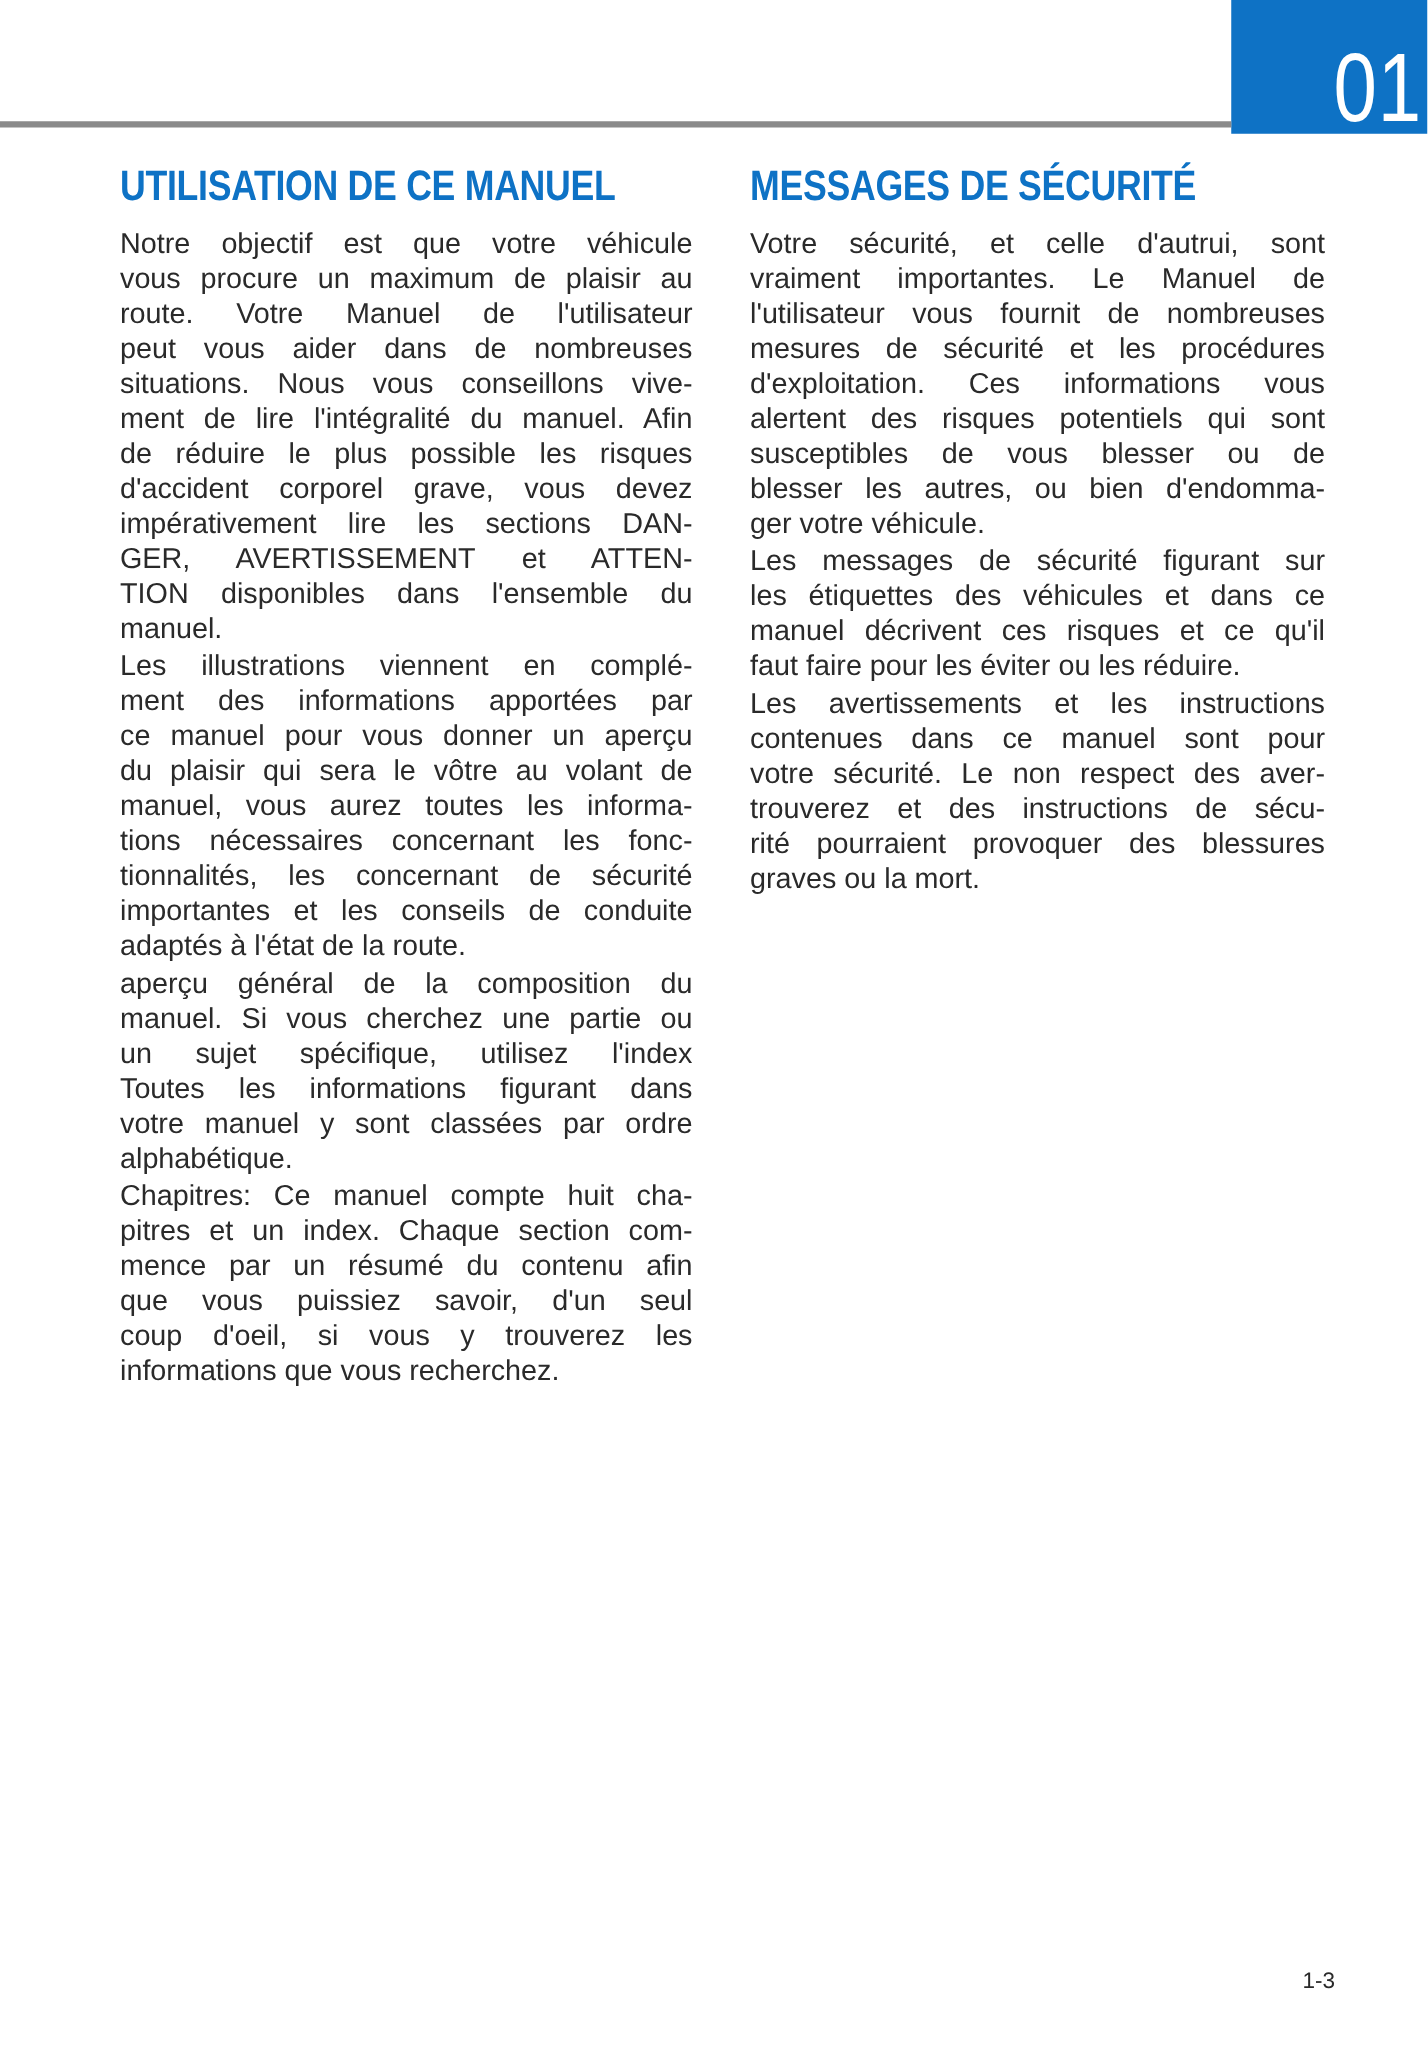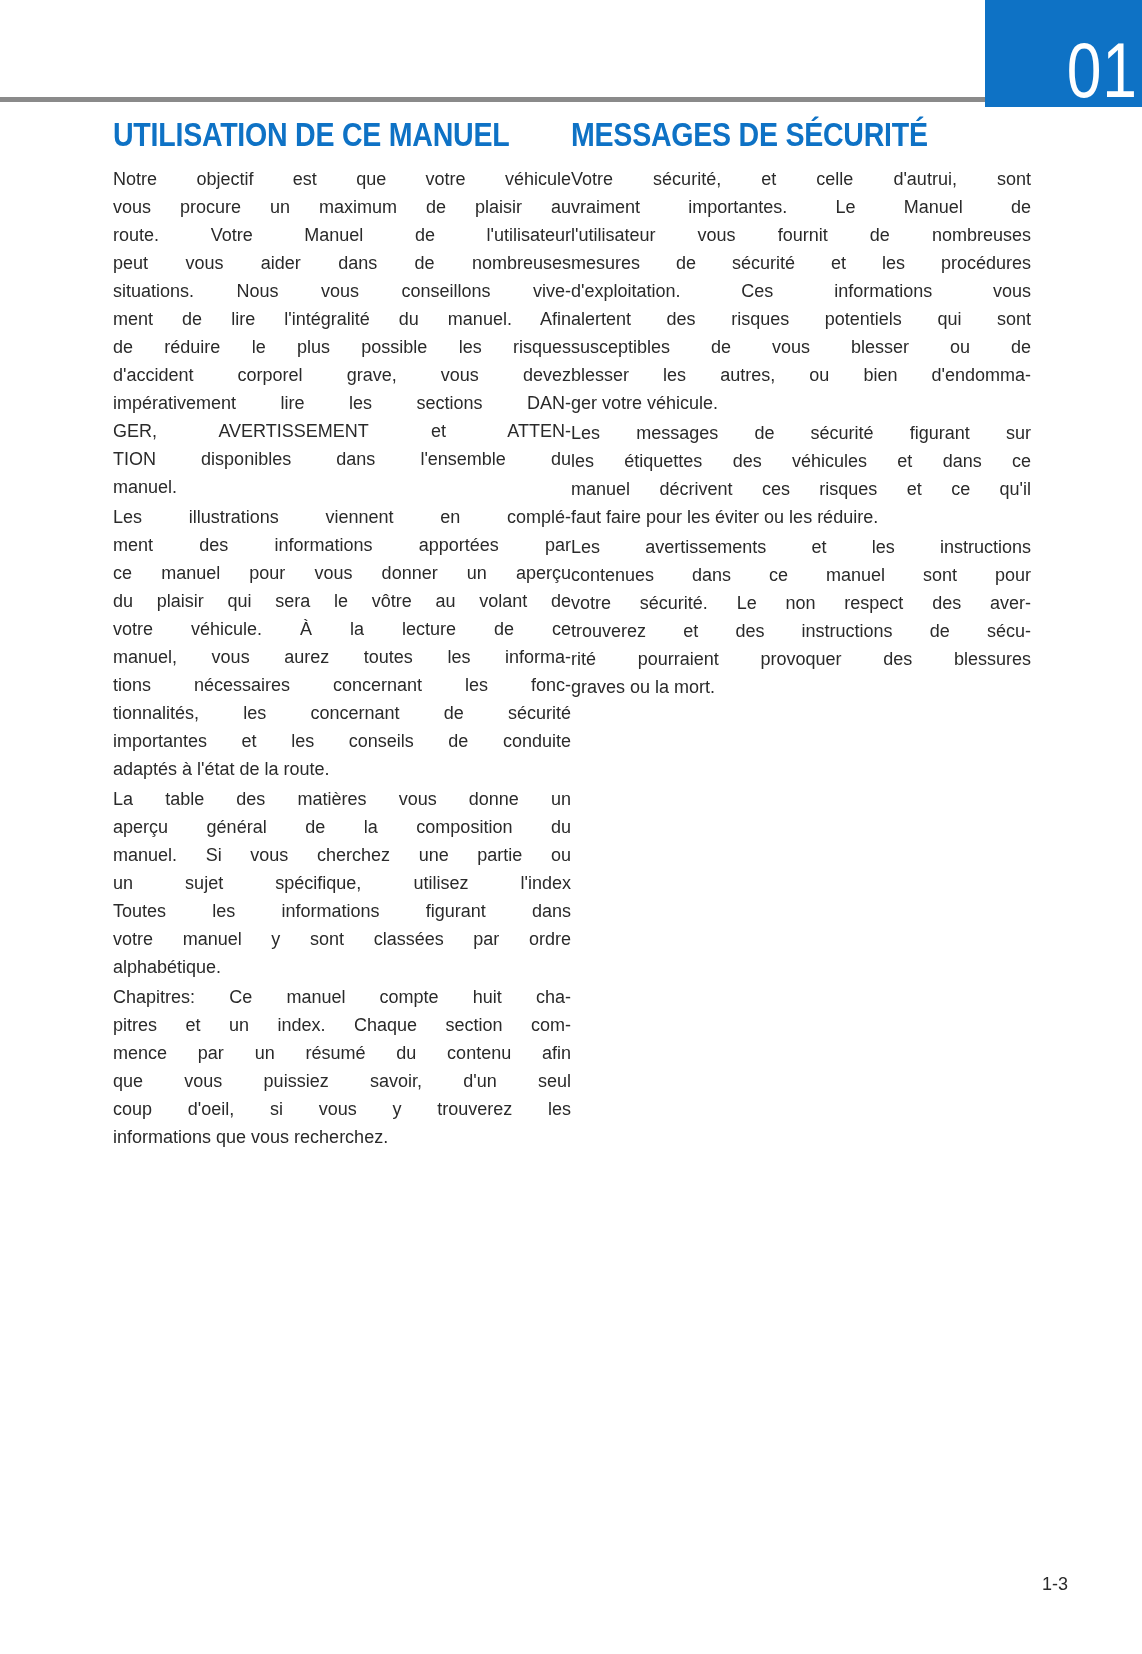--- a/index.html
+++ b/index.html
@@ -46,41 +46,41 @@
     left: 0;
     top: 97px;
     width: 985px;
     height: 5px;
     background: var(--rule, #8a8a8a);
   }
   
   .content {
     position: absolute;
     left: 96px;
-    top: 113px;
+    top: 128px;
     display: flex;
-    margin-left: 17px;
+    gap: 46px;
   }
   .col { box-sizing: border-box; }
   .col-left  { width: 458px; }
   .col-right { width: 460px; }
   .section-heading {
     margin: 0 0 10px 0;
     font-size: 34px;
     line-height: 42px;
     font-weight: bold;
     color: var(--accent, #0e72c5);
     letter-spacing: -0.3px;
     white-space: nowrap;
     transform: scaleX(0.84);
     transform-origin: left top;
   }
   .para {
     margin: 0 0 2px 0;
-    font-size: 18px;
+    font-size: 23px;
     line-height: 28px;
   }
   .line {
     text-align: justify;
     text-align-last: justify;
   }
   .line.para-last {
     text-align-last: left;
   }
   .page-number {
@@ -120,29 +120,27 @@
             <div class="line">impérativement lire les sections DAN-</div>
             <div class="line">GER, AVERTISSEMENT et ATTEN-</div>
             <div class="line">TION disponibles dans l'ensemble du</div>
             <div class="line para-last">manuel.</div>
           </div>
           <div class="para">
             <div class="line">Les illustrations viennent en complé-</div>
             <div class="line">ment des informations apportées par</div>
             <div class="line">ce manuel pour vous donner un aperçu</div>
             <div class="line">du plaisir qui sera le vôtre au volant de</div>
-            <div class="line">votre véhicule. À la lecture de ce</div>
             <div class="line">manuel, vous aurez toutes les informa-</div>
             <div class="line">tions nécessaires concernant les fonc-</div>
             <div class="line">tionnalités, les concernant de sécurité</div>
             <div class="line">importantes et les conseils de conduite</div>
             <div class="line para-last">adaptés à l'état de la route.</div>
           </div>
           <div class="para">
-            <div class="line">La table des matières vous donne un</div>
             <div class="line">aperçu général de la composition du</div>
             <div class="line">manuel. Si vous cherchez une partie ou</div>
             <div class="line">un sujet spécifique, utilisez l'index</div>
             <div class="line">Toutes les informations figurant dans</div>
             <div class="line">votre manuel y sont classées par ordre</div>
             <div class="line para-last">alphabétique.</div>
           </div>
           <div class="para">
             <div class="line">Chapitres: Ce manuel compte huit cha-</div>
             <div class="line">pitres et un index. Chaque section com-</div>

